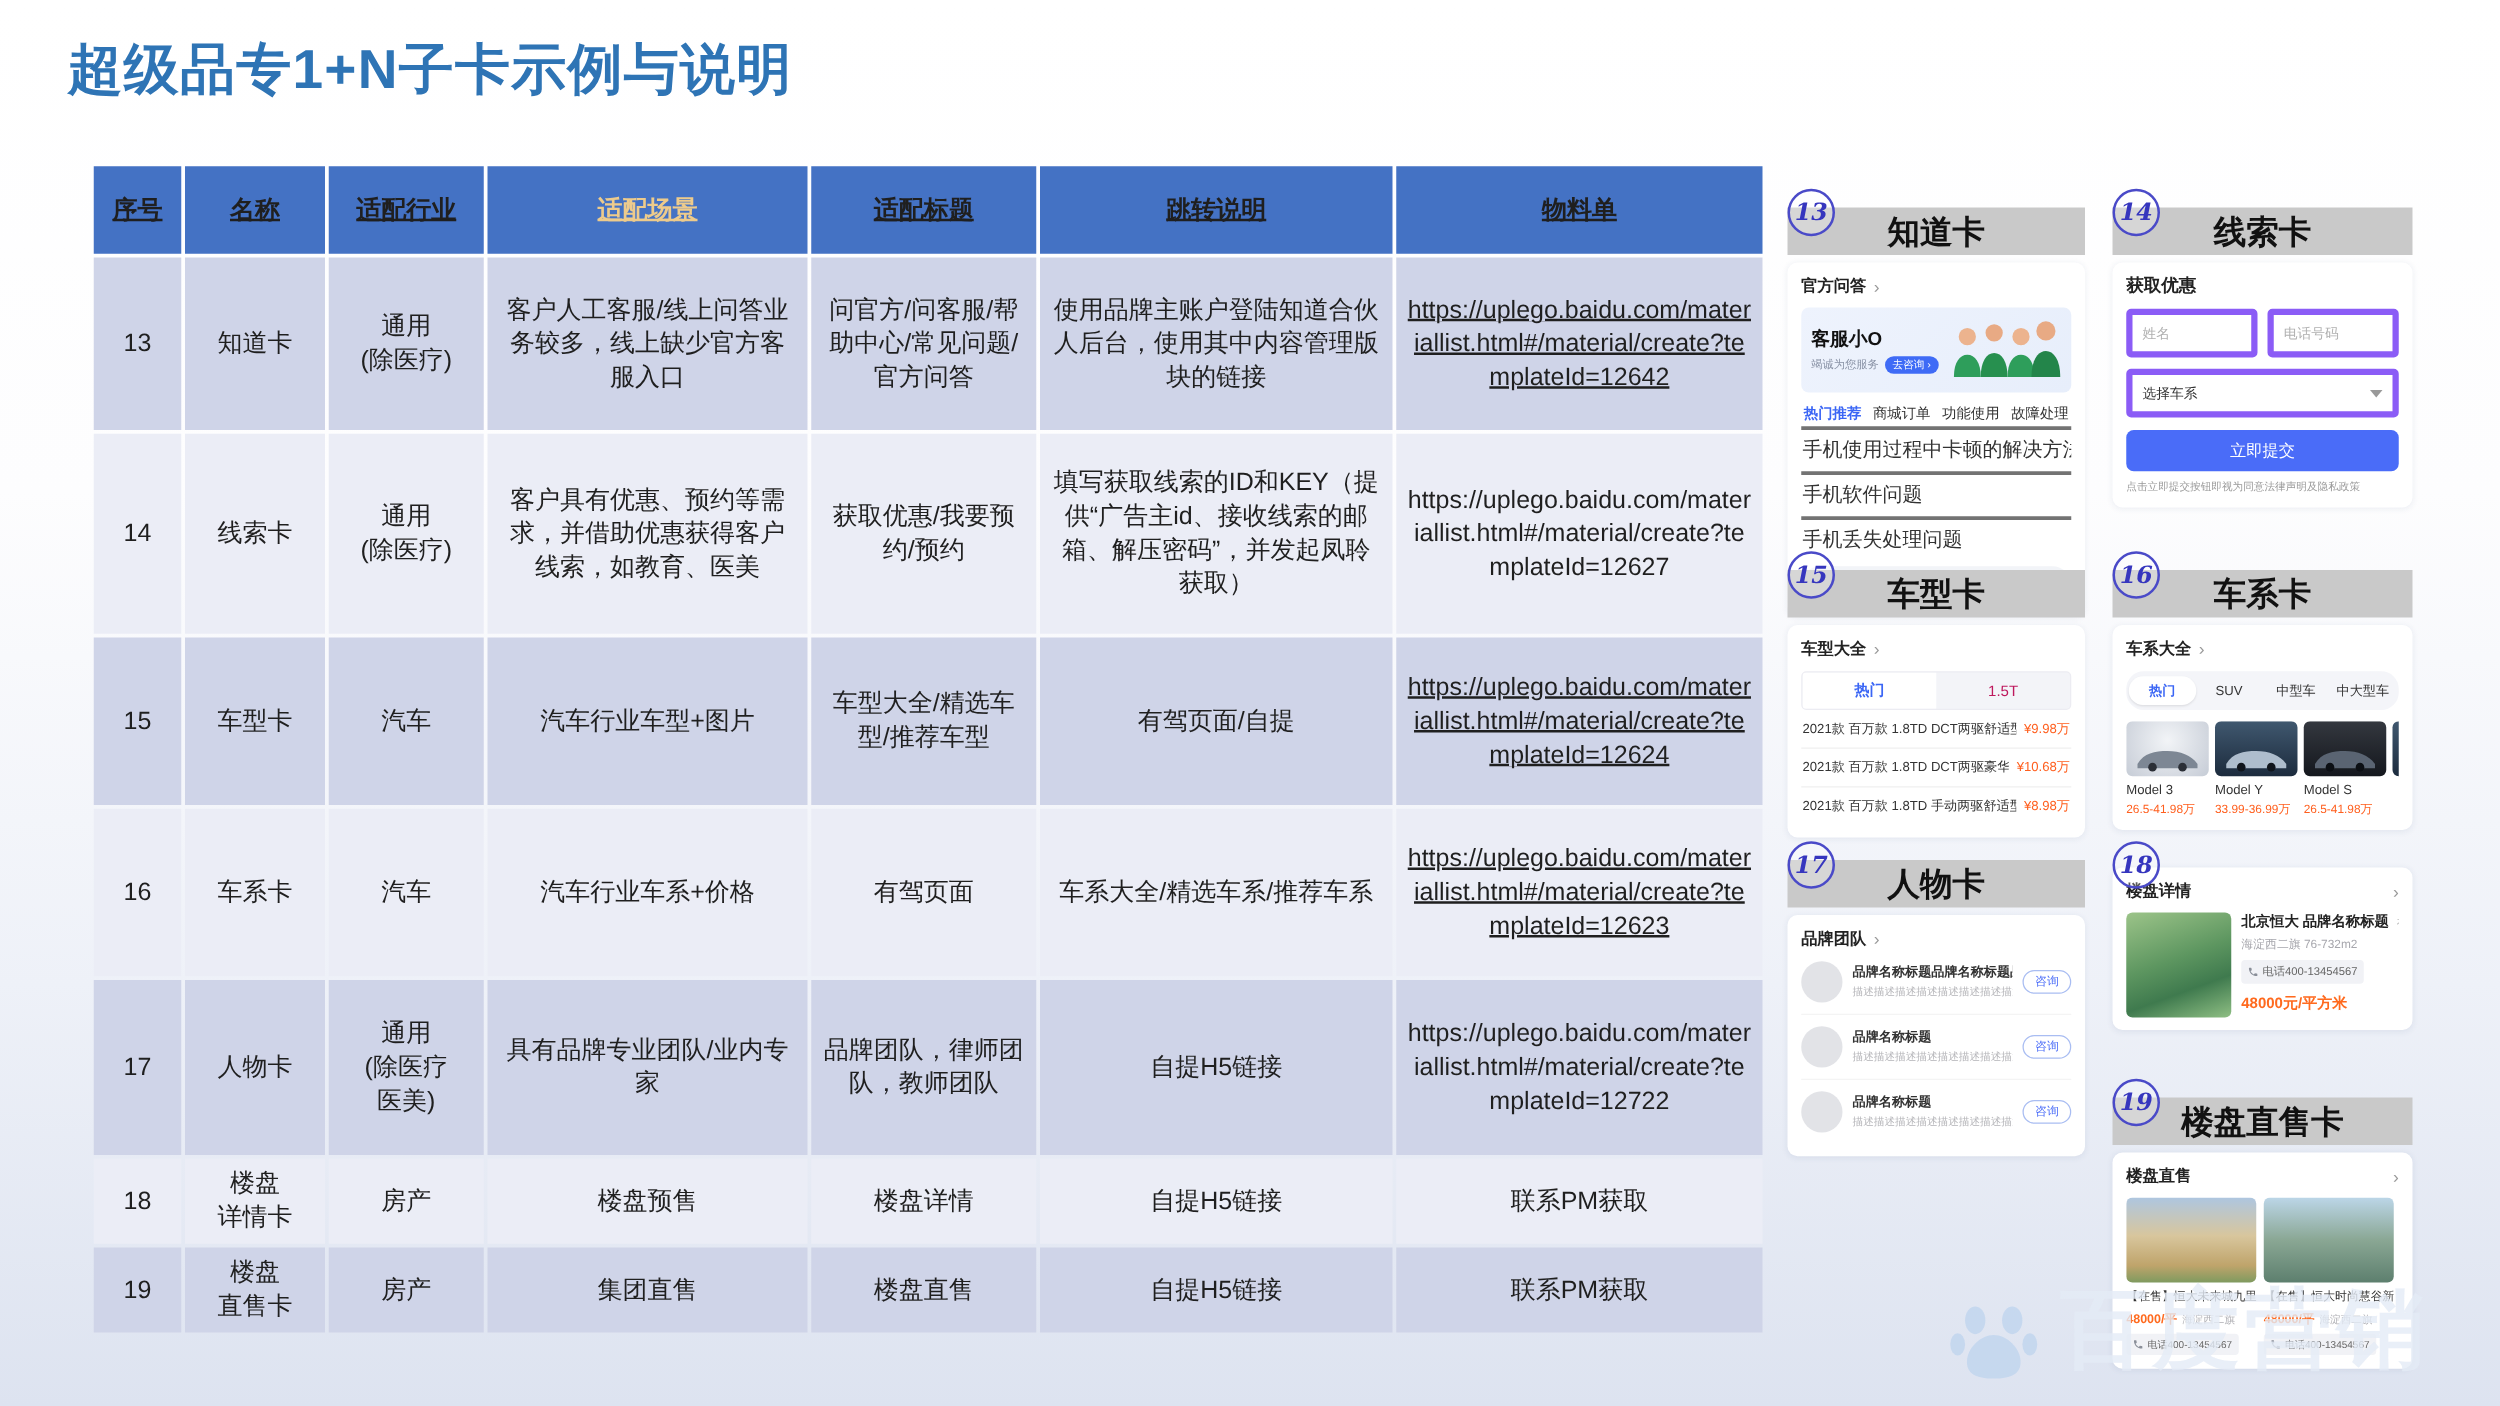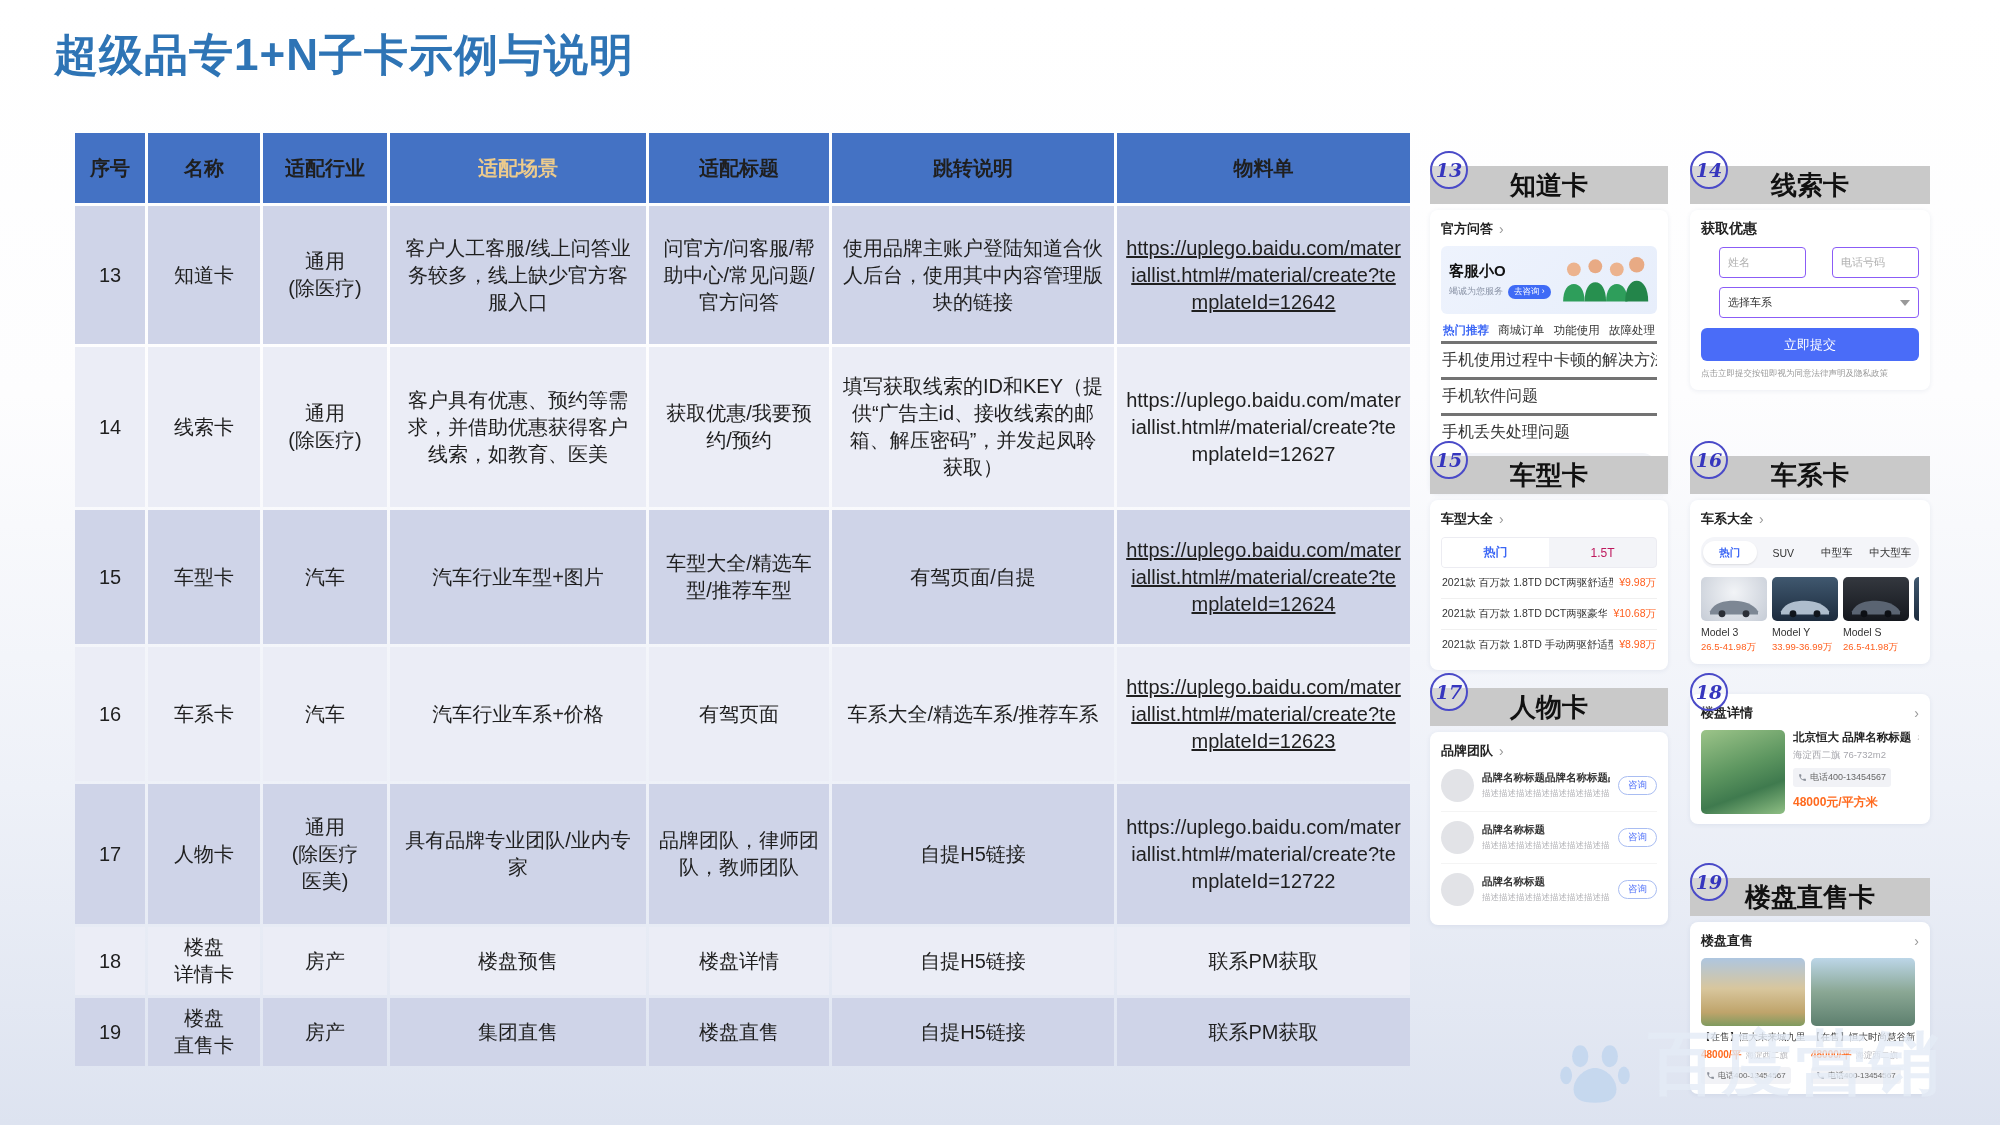--- a/index.html
+++ b/index.html
@@ -8,21 +8,21 @@
          background:linear-gradient(180deg,#ffffff 0%,#fdfdfe 35%,#eef1f8 70%,#dde3f0 100%);}
   
   .page-title{position:absolute;left:54px;top:26px;font-size:44px;font-weight:bold;color:#2E74B5;letter-spacing:1px;}
   
   .tbl{position:absolute;left:75px;top:133px;display:grid;
        grid-template-columns:70px 112px 124px 256px 180px 282px 293px;
        grid-template-rows:70px 138px 160px 134px 134px 140px 68px 68px;
        gap:3px;}
   .tbl>div{display:flex;align-items:center;justify-content:center;text-align:center;
            font-size:20px;line-height:1.35;color:#1f1f1f;padding:4px 9px;box-sizing:border-box;}
-  .hdr{background:#4472C4;color:#fff;font-weight:bold;font-size:23px;}
+  .hdr{background:#4472C4;color:#fff;font-weight:bold;font-size:23px;text-decoration:underline;}
   .hdr.gold{color:#EDCB8C;}
   .rA{background:#CFD4E8;}
   .rB{background:#EBEDF6;}
   .cl{justify-content:flex-start;text-align:left;}
   .pre{white-space:pre-line;}
   .mat{font-size:21px;word-break:break-all;text-align:left;justify-content:flex-start;color:#3A3A46;}
   .lk{text-decoration:underline;}
   
   .panel{position:absolute;left:1430px;top:130px;width:512px;height:995px;z-index:2;}
   .pcard{position:absolute;}
@@ -47,22 +47,22 @@
   .ktabs .on{color:#3B66F5;font-weight:bold;}
   .klist div{font-size:16px;color:#333;padding:6px 1px;border-top:3px solid #737373;white-space:nowrap;overflow:hidden;}
   .ask{margin-top:4px;background:#f2f4f8;border-radius:16px;height:30px;display:flex;align-items:center;
        padding:0 4px 0 10px;font-size:11px;color:#9aa2b1;}
   .ask-btn{margin-left:auto;width:40px;height:24px;border-radius:12px;background:#3F6BF6;display:flex;
            align-items:center;justify-content:center;}
   .ask-btn svg{width:12px;height:12px;}
   
   .lead-h{font-size:14px;font-weight:bold;color:#222;}
   .lead-inputs{display:flex;gap:8px;margin-top:9px;}
-  .inp{flex:1;border:1px solid #8b5cf6;border-radius:4px;height:29px;display:flex;align-items:center;
-       padding:0 8px;font-size:11px;color:#b0b0b0;background:#fff;margin-left:18px;}
+  .inp{flex:1;border:5px solid #8b5cf6;border-radius:4px;height:29px;display:flex;align-items:center;
+       padding:0 8px;font-size:11px;color:#b0b0b0;background:#fff;}
   .sel{margin-top:9px;color:#333;}
   .caret{margin-left:auto;width:0;height:0;border-left:5px solid transparent;border-right:5px solid transparent;
          border-top:6px solid #999;}
   .lead-btn{margin-top:10px;background:#4A6CF8;border-radius:6px;height:33px;display:flex;align-items:center;
             justify-content:center;color:#fff;font-size:13px;}
   .lead-disc{margin-top:7px;font-size:8.5px;color:#9a9a9a;white-space:nowrap;overflow:hidden;}
   
   .seg{display:flex;background:#f3f4f8;border:1px solid #ececf2;border-radius:4px;overflow:hidden;height:29px;margin-top:9px;}
   .seg span{flex:1;display:flex;align-items:center;justify-content:center;font-size:12px;color:#be185d;}
   .seg .on{background:#fff;color:#3B66F5;font-weight:bold;}

